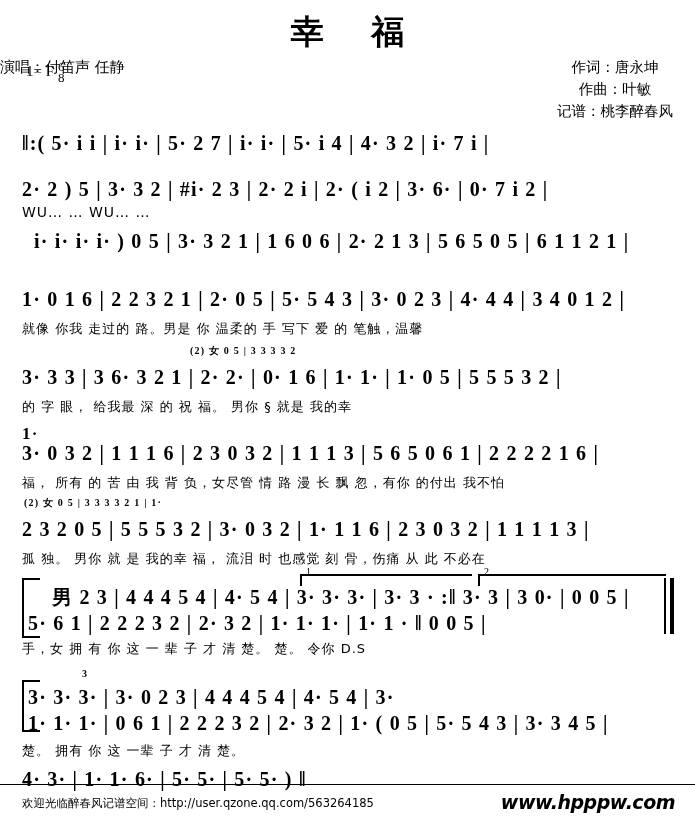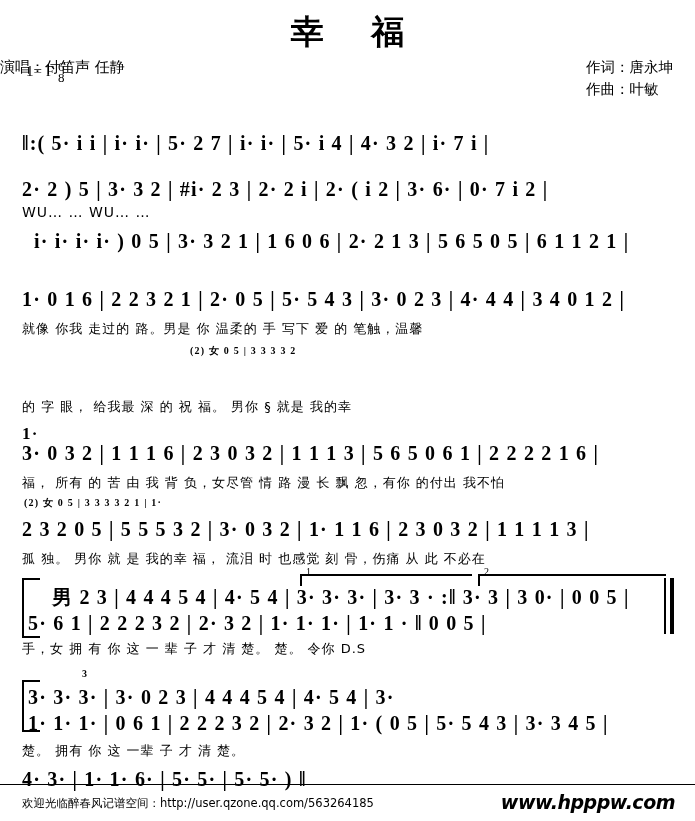--- a/index.html
+++ b/index.html
@@ -27,21 +27,21 @@
     position:absolute;top:58px;left:0;width:618px;
     text-align:left;
     font-size:15px;
     font-family:"DejaVu Sans", sans-serif;
   }
   .credits{
     position:absolute;top:56px;right:22px;
     font-size:14.5px;
     font-family:"DejaVu Sans", sans-serif;
     line-height:22px;
-    text-align:left;
+    text-align:center;
   }
   .keysig{
     position:absolute;top:62px;left:26px;
     font-size:15px;
     font-family:"Liberation Serif", serif;
   }
   .keysig .frac{
     display:inline-block;
     vertical-align:middle;
     text-align:center;
@@ -118,33 +118,35 @@
   <div class="title">幸 福</div>
   <div class="performer">演唱：付笛声 任静</div>
 
   <div class="keysig">
     <span>1= F</span><span class="frac"><span class="num">6</span><span class="den">8</span></span>
   </div>
 
   <div class="credits">
     <div>作词：唐永坤</div>
     <div>作曲：叶敏</div>
+    <div>记谱：桃李醉春风</div>
   </div>
 
   <div class="line notes" style="top:132px;">‖:( 5· i i | i· i· | 5· 2 7 | i· i· | 5· i 4 | 4· 3 2 | i· 7 i |</div>
 
   <div class="line notes" style="top:178px;">2· 2 ) 5 | 3· 3 2 | #i· 2 3 | 2· 2 i | 2· ( i 2 | 3· 6· | 0· 7 i 2 |</div>
   <div class="lyrics small" style="top:204px;">WU… …                     WU… …</div>
 
   <div class="line notes" style="top:230px;margin-left:12px;">i· i· i· i· ) 0 5 | 3· 3 2 1 | 1 6 0 6 | 2· 2 1 3 | 5 6 5 0 5 | 6 1 1 2 1 |</div>
 
   <div class="line notes" style="top:288px;">1· 0 1 6 | 2 2 3 2 1 | 2· 0 5 | 5· 5 4 3 | 3· 0 2 3 | 4· 4 4 | 3 4 0 1 2 |</div>
   <div class="lyrics" style="top:320px;">就像 你我 走过的 路。男是 你 温柔的 手 写下 爱 的 笔触，温馨</div>
 
   <div class="line notes tiny" style="top:344px;left:190px;font-weight:bold;">(2) 女 0 5 | 3 3 3 3 2</div>
+  <div class="line notes" style="top:366px;">3· 3 3 | 3 6· 3 2 1 | 2· 2· | 0· 1 6 | 1· 1· | 1· 0 5 | 5 5 5 3 2 |</div>
   <div class="lyrics" style="top:398px;">的 字 眼， 给我最 深 的 祝 福。 男你 § 就是 我的幸</div>
 
   <div class="line notes" style="top:424px;left:22px;font-size:17px;">1·</div>
   <div class="line notes" style="top:442px;">3· 0 3 2 | 1 1 1 6 | 2 3 0 3 2 | 1 1 1 3 | 5 6 5 0 6 1 | 2 2 2 2 1 6 |</div>
   <div class="lyrics" style="top:474px;">福， 所有 的 苦 由 我 背 负，女尽管 情 路 漫 长 飘 忽，有你 的付出 我不怕</div>
 
   <div class="line notes tiny" style="top:496px;left:24px;font-weight:bold;">(2) 女 0 5 | 3 3 3 3 2 1 | 1·</div>
   <div class="line notes" style="top:518px;">2 3 2 0 5 | 5 5 5 3 2 | 3· 0 3 2 | 1· 1 1 6 | 2 3 0 3 2 | 1 1 1 1 3 |</div>
   <div class="lyrics" style="top:550px;">孤 独。 男你 就 是 我的幸 福， 流泪 时 也感觉 刻 骨，伤痛 从 此 不必在</div>
 

